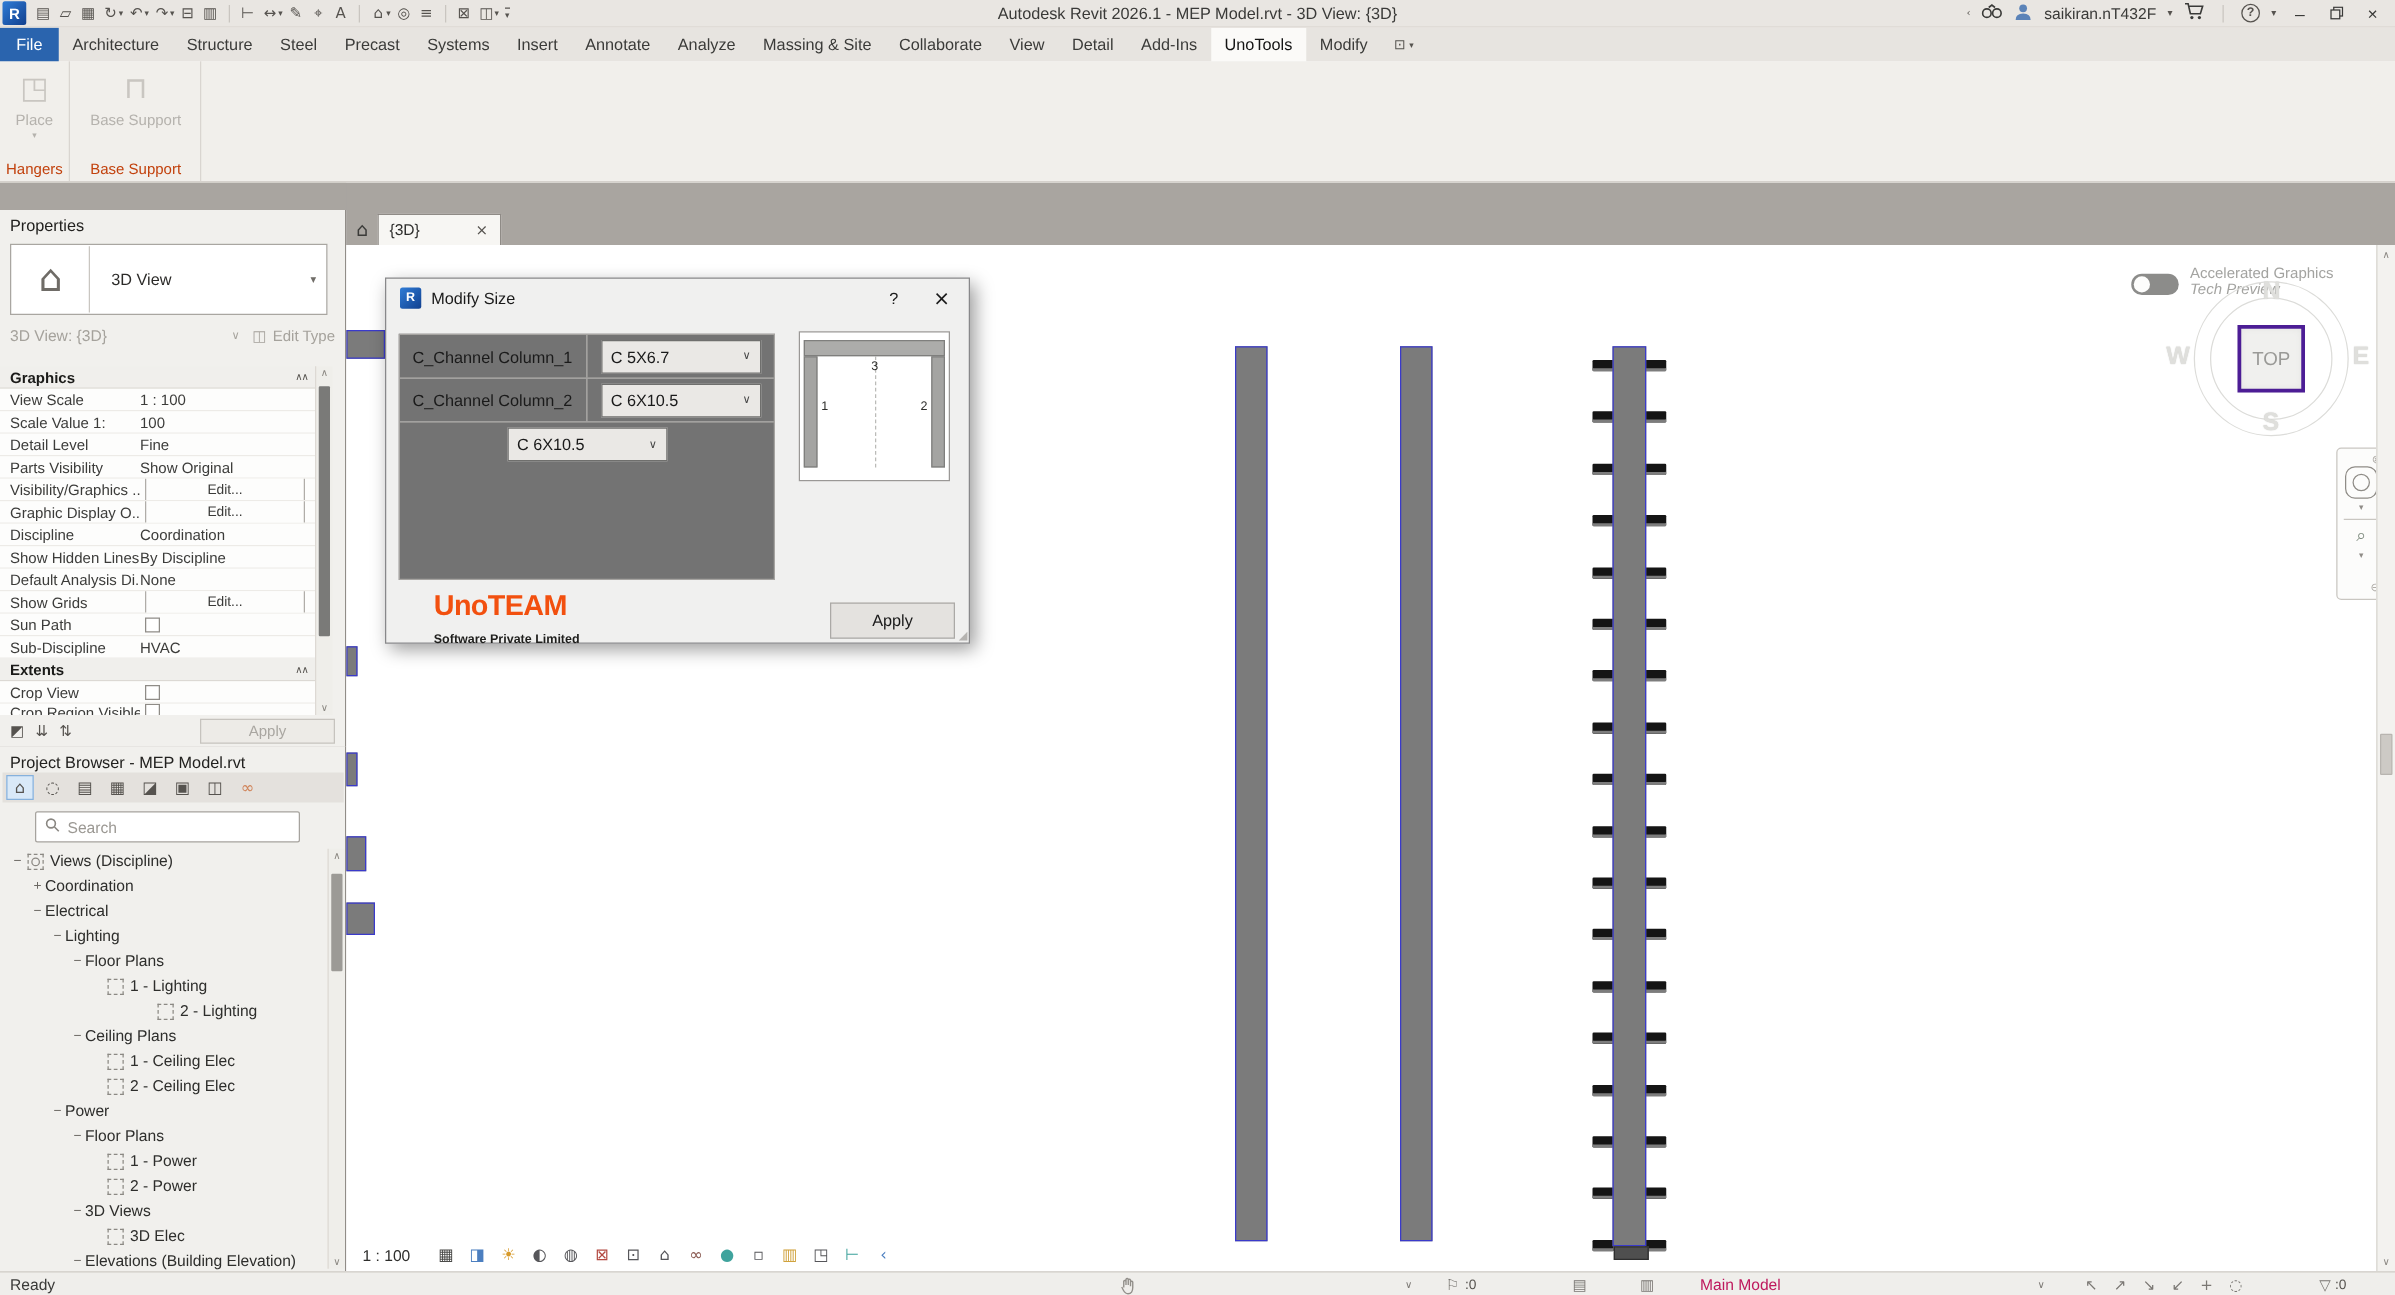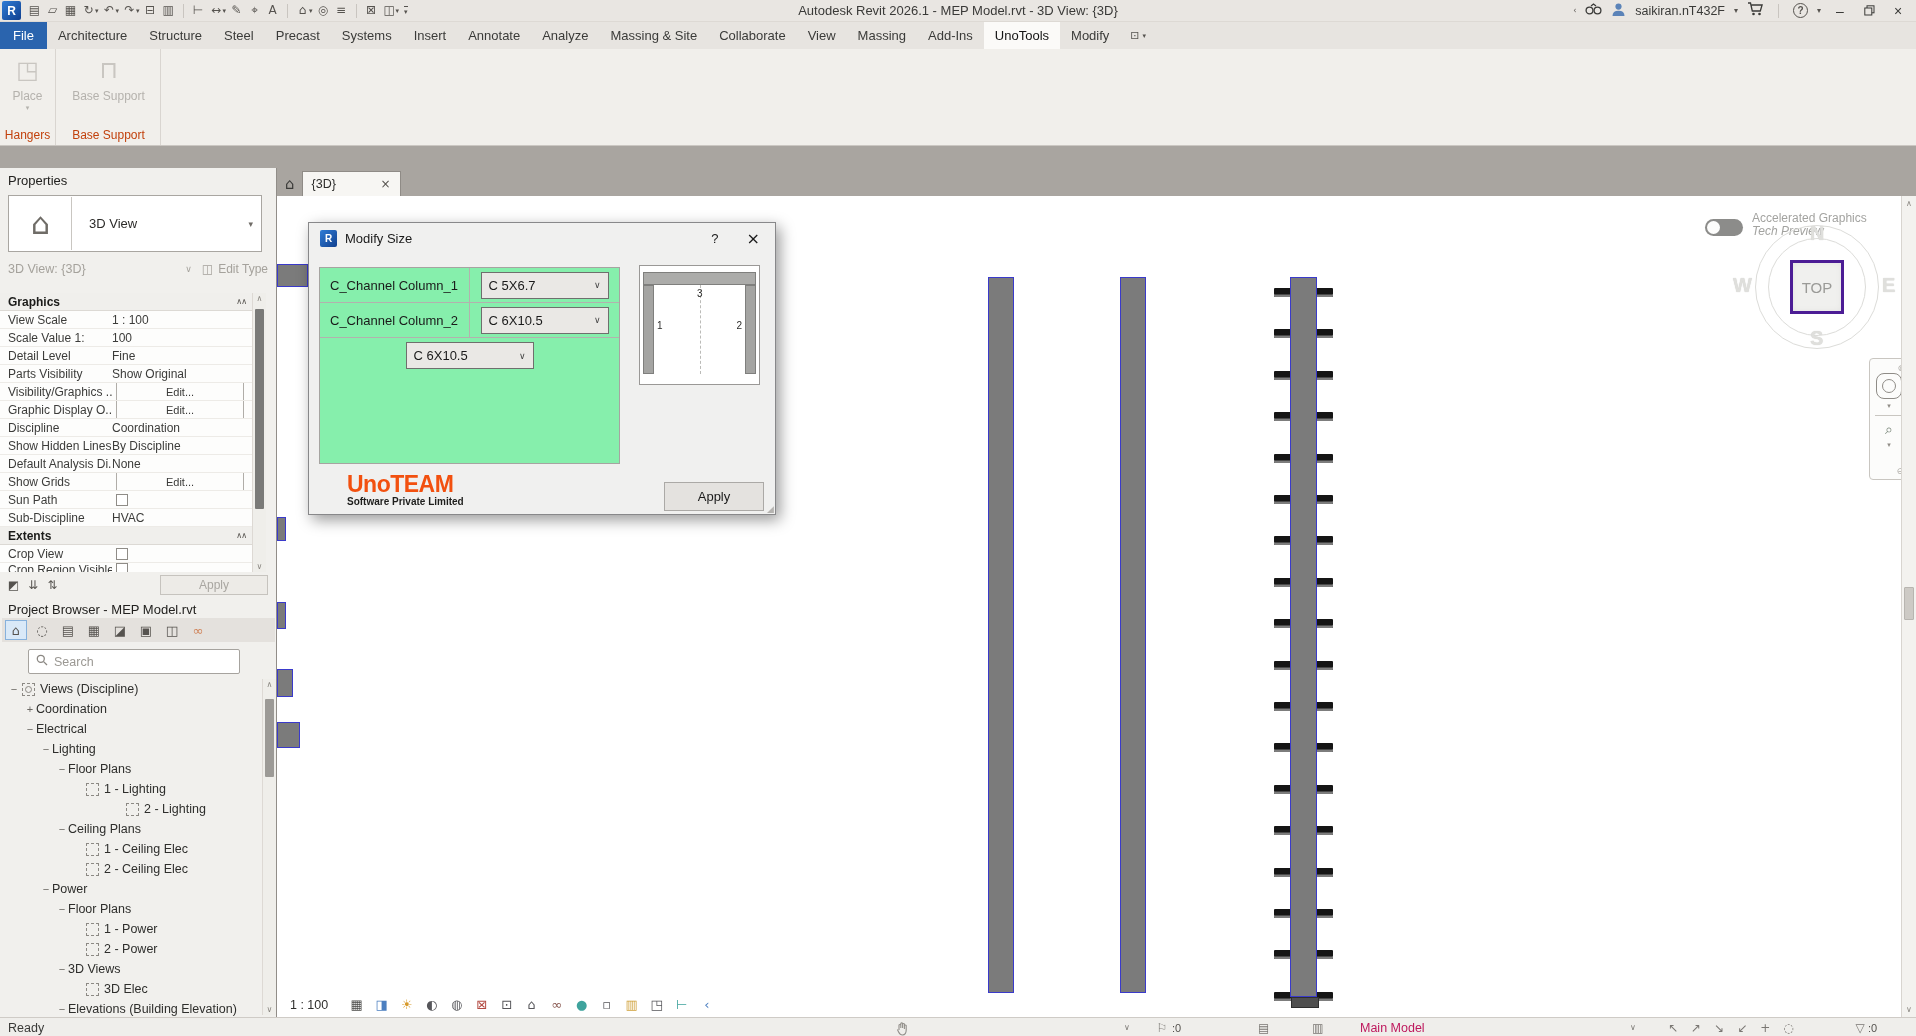--- a/index.html
+++ b/index.html
@@ -134,38 +134,38 @@
   .vicon{width:17px;text-align:center;font-size:13px}
 
   
   .dialog{position:absolute;left:31px;top:26px;width:468px;height:293px;background:#F0F0EF;border:1px solid #88888A;
           box-shadow:4px 5px 14px rgba(0,0,0,.4);z-index:10}
   .dlg-title{height:30px;display:flex;align-items:center;padding:0 11px;gap:8px;font-size:13px;color:#1A1A1A}
   .dlg-ico{width:17px;height:17px;border-radius:2px;background:linear-gradient(135deg,#2F7CD6,#11408F);color:#fff;
            font-size:10px;font-weight:bold;display:flex;align-items:center;justify-content:center}
   .dlg-q{margin-left:auto;font-size:13px;color:#1A1A1A;padding:0 16px}
   .dlg-x{font-size:16px;color:#1A1A1A;padding:0 4px}
-  .dlg-table{position:absolute;left:10px;top:44px;width:301px;height:197px;background:#86efac;border:1px solid #A6A4A1}
+  .dlg-table{position:absolute;left:10px;top:44px;width:301px;height:197px;background:#737373;border:1px solid #A6A4A1}
   .dlg-row{display:flex;border-bottom:1px solid #B3B1AE}
   .dlg-row:last-child{border-bottom:none}
   .dlg-lbl{width:150px;border-right:1px solid #B3B1AE;display:flex;align-items:center;padding-left:10px;font-size:13px;color:#1A1A1A}
   .dlg-val{flex:1;display:flex;justify-content:center}
   .dropdown{width:128px;height:27px;background:#EAE8E5;border:1px solid #6F6F6D;display:flex;align-items:center;
             padding:0 7px;font-size:13px;color:#1A1A1A;align-self:center}
   .dd-caret{margin-left:auto;font-size:9px;color:#444}
   .row3 .dlg-lbl{align-items:center}
   .row3 .dropdown{align-self:flex-start;margin-top:4px}
   .preview{position:absolute;left:330px;top:42px;width:121px;height:120px;background:#fff;border:1px solid #9A9896}
   .pv-beam{position:absolute;left:3px;right:3px;top:6px;height:13px;background:#ACACAA;border:1px solid #7F7F7D}
   .pv-col{position:absolute;top:19px;bottom:10px;width:11px;background:#A4A4A2;border:1px solid #7F7F7D}
   .pv-dash{position:absolute;left:50%;top:19px;bottom:10px;border-left:1px dashed #BBBBB8}
   .pv-num{position:absolute;font-size:10px;color:#2E2E2C}
   .logo{position:absolute;left:38px;top:250px;line-height:1}
   .logo1{font-size:23px;font-weight:800;color:#F2500F;letter-spacing:-.5px}
-  .logo2{font-size:10px;font-weight:bold;color:#1E1E1C;margin-top:1px}
+  .logo2{font-size:10px;font-weight:bold;color:#1E1E1C;margin-top:11px}
   .apply-btn{position:absolute;left:355px;top:259px;width:100px;height:29px;background:#E4E2DF;border:1px solid #ABA9A6;
              display:flex;align-items:center;justify-content:center;font-size:13px;color:#1A1A1A}
   .grip{position:absolute;right:1px;bottom:0;font-size:9px;color:#B5B3B0}
 
   
   .statusbar{position:absolute;top:1017px;left:0;width:100%;height:19px;background:#EFEEEB;border-top:1px solid #CFCBC6;z-index:30;font-size:12.5px}
   .sb-abs{position:absolute;top:0;height:19px;display:flex;align-items:center;color:#3A3A38}
   .sb-ico{color:#7A7773;font-size:12px;width:20px;text-align:center}
   .sb-count{color:#55524E;font-size:11px}
   .sb-gray{color:#be185d}
@@ -252,21 +252,21 @@
       <span class="rtab">Structure</span>
       <span class="rtab">Steel</span>
       <span class="rtab">Precast</span>
       <span class="rtab">Systems</span>
       <span class="rtab">Insert</span>
       <span class="rtab">Annotate</span>
       <span class="rtab">Analyze</span>
       <span class="rtab">Massing &amp; Site</span>
       <span class="rtab">Collaborate</span>
       <span class="rtab">View</span>
-      <span class="rtab">Massing</span>
+      <span class="rtab">Detail</span>
       <span class="rtab">Add-Ins</span>
       <span class="rtab active">UnoTools</span>
       <span class="rtab">Modify</span>
       <span class="tab-overflow">
         <span class="ico">⊡</span>
         <span class="ico" style="font-size: 7px;">▾</span>
       </span>
     </div>
 
   <div class="ribbon">

